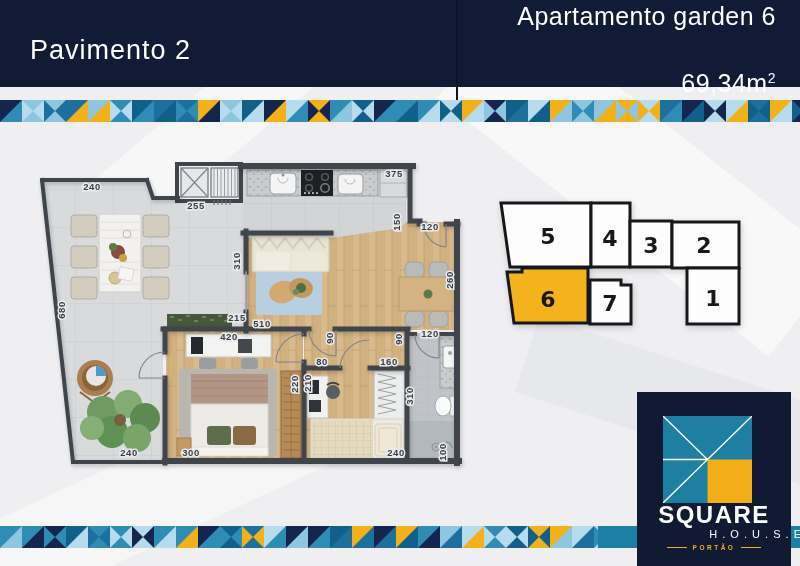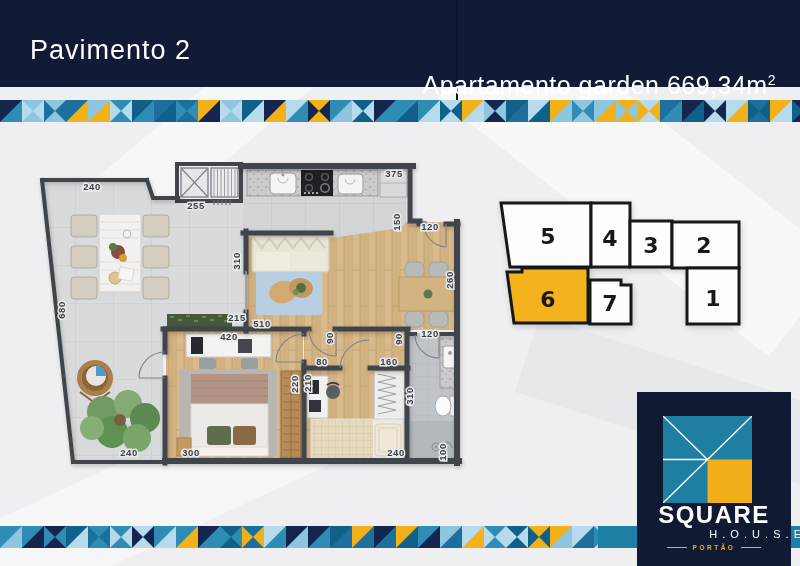--- a/index.html
+++ b/index.html
@@ -13,21 +13,21 @@
   .wm1{width:420px;height:120px;left:430px;top:120px;transform:rotate(38deg);}
   .wm2{width:520px;height:90px;left:-60px;top:430px;transform:rotate(-25deg);background:rgba(255,255,255,.45);}
   .wm3{width:300px;height:80px;left:520px;top:360px;transform:rotate(18deg);background:rgba(224,226,230,.5);}
   .wm4{width:260px;height:70px;left:60px;top:110px;transform:rotate(-40deg);background:rgba(255,255,255,.5);}
 
   
   .header{position:absolute;left:0;top:0;width:800px;height:87px;background:#121b36;}
   .header-seam{position:absolute;left:456px;top:0;width:2px;height:100px;background:#0c1327;}
   .header-left{position:absolute;left:30px;top:0;height:100px;display:flex;align-items:center;
     color:#fff;font-size:27px;letter-spacing:1px;font-weight:400;}
-  .header-right{position:absolute;right:24px;top:0;height:100px;display:flex;flex-direction:row;
+  .header-right{position:absolute;right:24px;top:0;height:100px;display:flex;flex-direction:column;
     justify-content:center;align-items:flex-end;color:#fff;}
   .header-right .l1{font-size:25px;letter-spacing:.5px;line-height:30px;}
   .header-right .l2{font-size:25px;letter-spacing:.5px;line-height:30px;margin-top:32px;}
   .header-right sup{font-size:14px;}
 
   .mosaic{position:absolute;left:0;width:800px;height:22px;}
   #mosaic-top{top:100px;}
   #mosaic-bottom{top:526px;}
 
   

